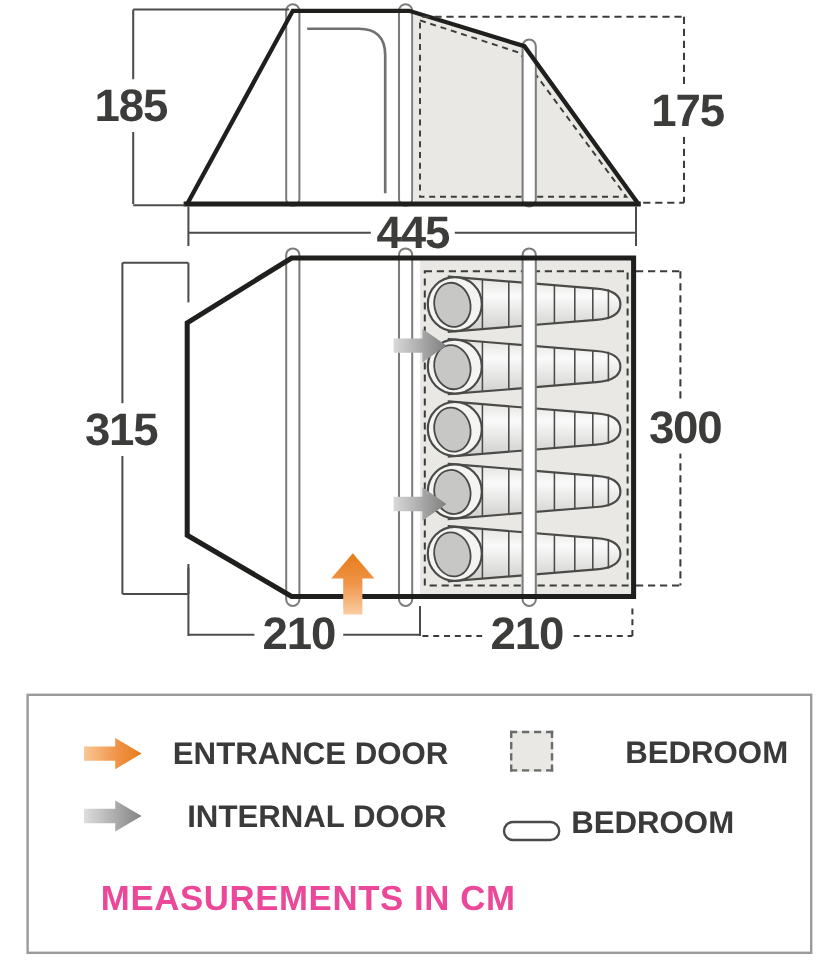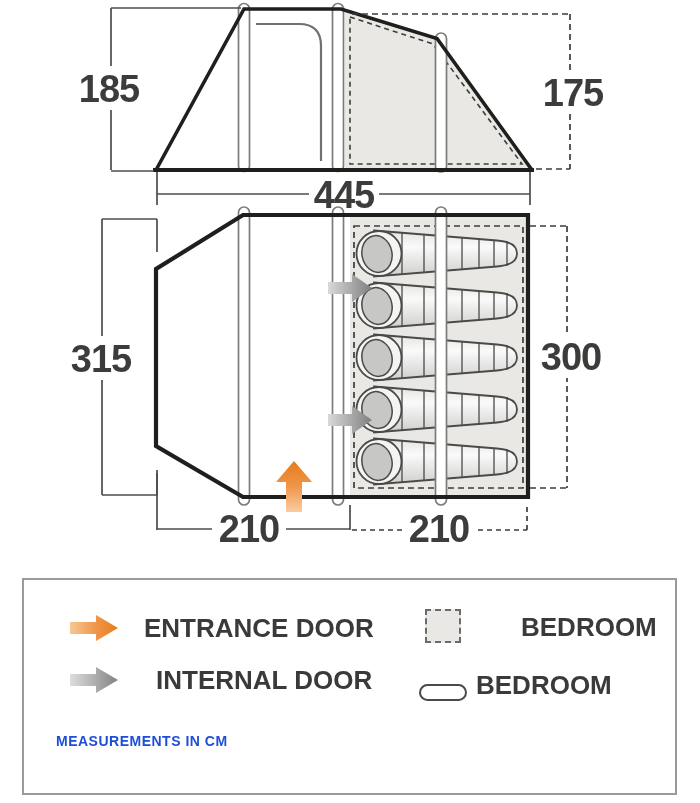--- a/index.html
+++ b/index.html
@@ -6,21 +6,21 @@
   #stage{position:relative;width:700px;height:803px;background:#fff;overflow:hidden;
          font-family:"Liberation Sans",sans-serif;font-weight:bold;}
   svg text.dim{font-family:"Liberation Sans",sans-serif;font-size:38px;fill:#3c3c3b;letter-spacing:-1px;}
   
   #legend{position:absolute;left:22px;top:578px;width:651px;height:213px;
           border:2px solid #9a9a9a;background:#fff;}
   .lg-item{position:absolute;display:flex;align-items:flex-end;}
   .lg-label{color:#3a3a3a;font-size:26px;letter-spacing:0px;white-space:nowrap;}
   .swatch-bedroom{width:32px;height:30px;background:#e9e8e4;border:2.5px dashed #6b6b6b;}
   .swatch-airbeam{width:44px;height:13px;background:#fff;border:2px solid #4a4a48;border-radius:9px;}
-  .lg-note{position:absolute;left:32px;top:153px;color:#1d4ed8;font-size:14px;letter-spacing:0.5px;}
+  .lg-note{position:absolute;left:60px;top:153px;color:#ec4899;font-size:29px;letter-spacing:0.5px;}
 </style>
 </head>
 <body>
 
 <div id="stage">
 
 <svg width="700" height="560" viewBox="0 0 700 560">
   <defs>
     <linearGradient id="bagGrad" x1="0" y1="0" x2="0" y2="1">
       <stop offset="0" stop-color="#e3e3e1"></stop>

